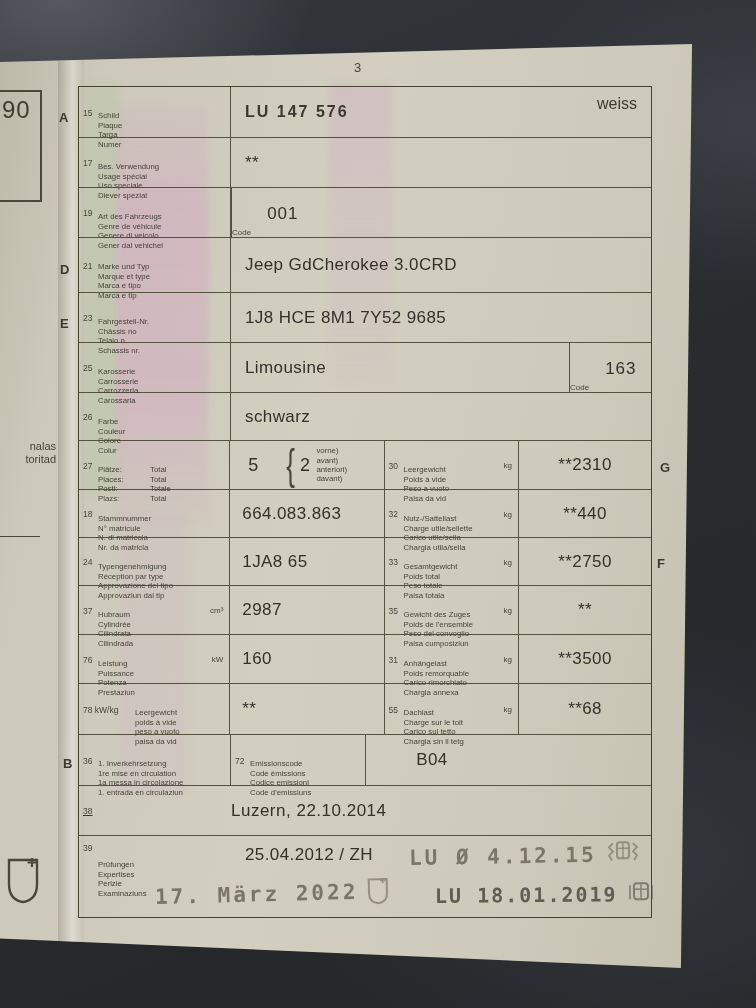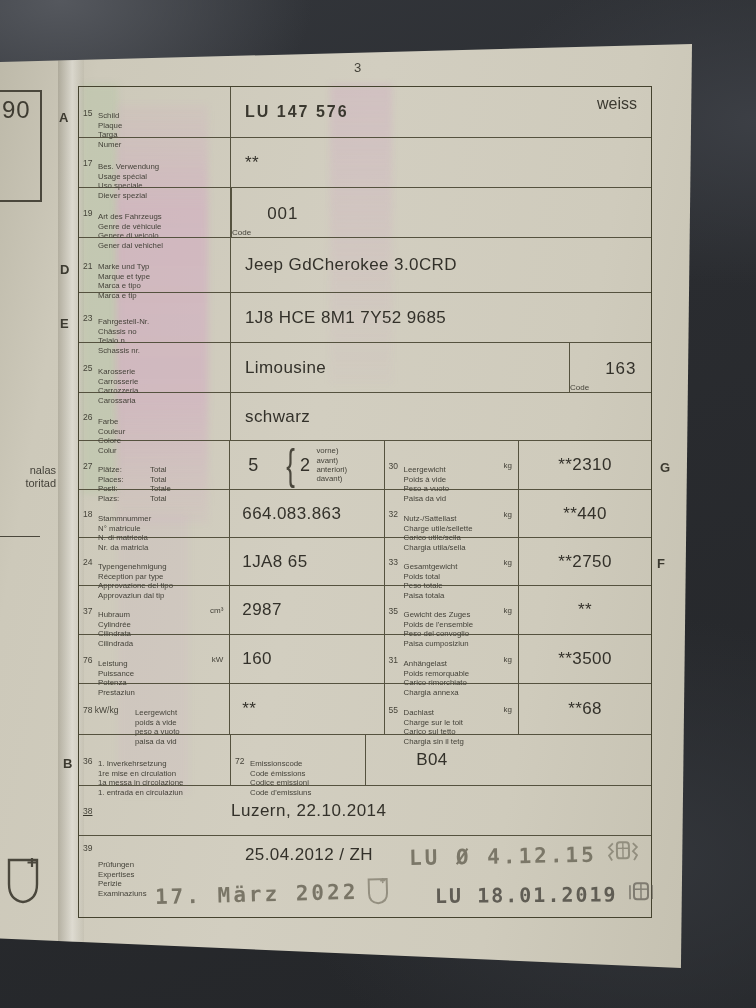--- a/index.html
+++ b/index.html
@@ -22,21 +22,21 @@
   .tint.mint{left:82px;top:40px;width:36px;height:410px;background:rgba(178,198,162,.38);}
   .tint.pink1{left:116px;top:60px;width:92px;height:420px;
       background:linear-gradient(180deg,rgba(212,160,196,.10),rgba(212,160,196,.42) 25%,rgba(212,160,196,.40) 70%,rgba(212,160,196,.08));}
   .tint.pink2{left:330px;top:40px;width:62px;height:300px;
       background:linear-gradient(180deg,rgba(208,168,196,.34),rgba(208,168,196,.05));}
   .tint.pink3{left:118px;top:470px;width:70px;height:280px;background:rgba(205,170,195,.14);}
   
   .frag{position:absolute;color:#4a473c;}
   .frag-90{left:2px;top:52px;font-size:24px;letter-spacing:1px;color:#3f3c32;}
   .frag-box{position:absolute;left:-60px;top:46px;width:98px;height:108px;border:2px solid #4a473c;}
-  .frag-words{left:0;top:420px;width:56px;text-align:right;font-size:11px;line-height:13px;color:#45423a;}
+  .frag-words{left:0;top:396px;width:56px;text-align:right;font-size:11px;line-height:13px;color:#45423a;}
   .frag-line{position:absolute;left:0;top:492px;width:40px;border-top:1.6px solid #4a473c;}
   .shield-bl{position:absolute;left:6px;top:812px;width:36px;height:50px;}
   
   .vtable{position:absolute;left:78px;top:42px;width:574px;height:832px;
           border:1.6px solid #45432f;box-sizing:border-box;background:transparent;}
   .row{display:flex;border-bottom:1px solid #55523f;box-sizing:border-box;position:relative;}
   .row:last-child{border-bottom:none;}
   .cell{box-sizing:border-box;position:relative;}
   .lblcell{width:152px;border-right:1px solid #55523f;display:flex;padding:3px 2px 2px 4px;}
   .num{width:15px;font-size:8.5px;color:#46443a;display:flex;align-items:center;flex:none;}

